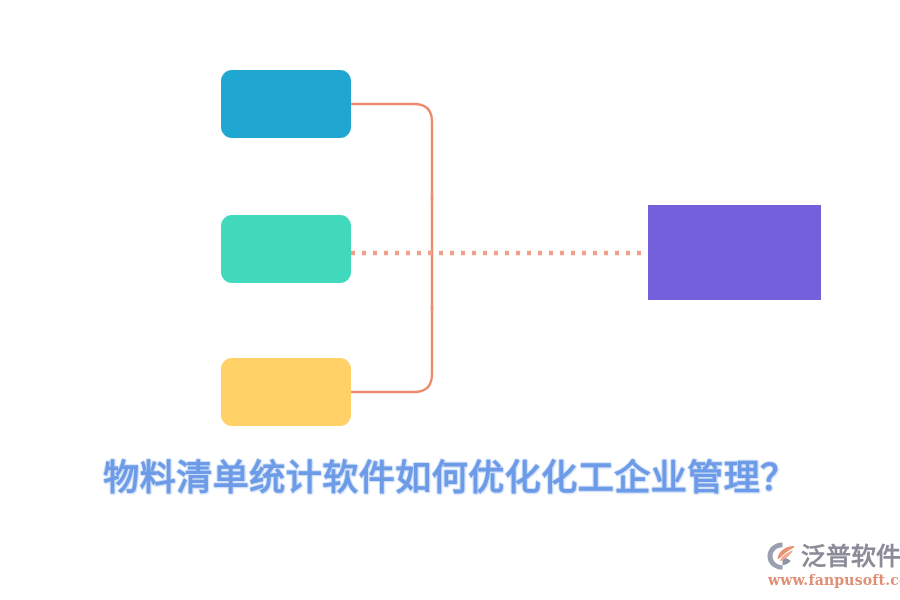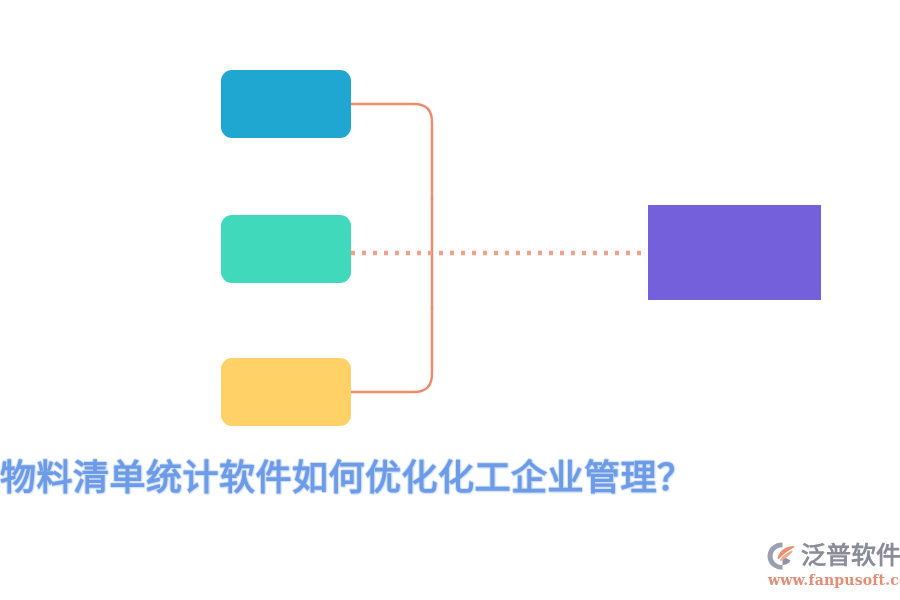--- a/index.html
+++ b/index.html
@@ -65,21 +65,21 @@
     font-size: 0;
     color: transparent;
   }
 
   
   .title-block {
     position: absolute;
     left: 0;
     top: 452px;
     width: 900px;
-    text-align: left;
+    text-align: center;
   }
 
   .title-line {
     display: block;
     font-family: "DejaVu Sans", "Liberation Sans", sans-serif;
     font-size: 36px;
     font-weight: 700;
     line-height: 51px;
     letter-spacing: 0.5px;
     color: #6D9BE8;
@@ -112,21 +112,21 @@
 
   .logo-mark {
     width: 32px;
     height: 30px;
     flex: 0 0 auto;
     display: block;
   }
 
   .logo-name {
     margin-left: 3px;
-    font-family: Liberation Serif, serif;
+    font-family: Liberation Sans, sans-serif;
     font-size: 25px;
     font-weight: 700;
     color: #8C8C99;
     line-height: 30px;
     white-space: nowrap;
   }
 
   .logo-url {
     position: absolute;
     left: 2px;

